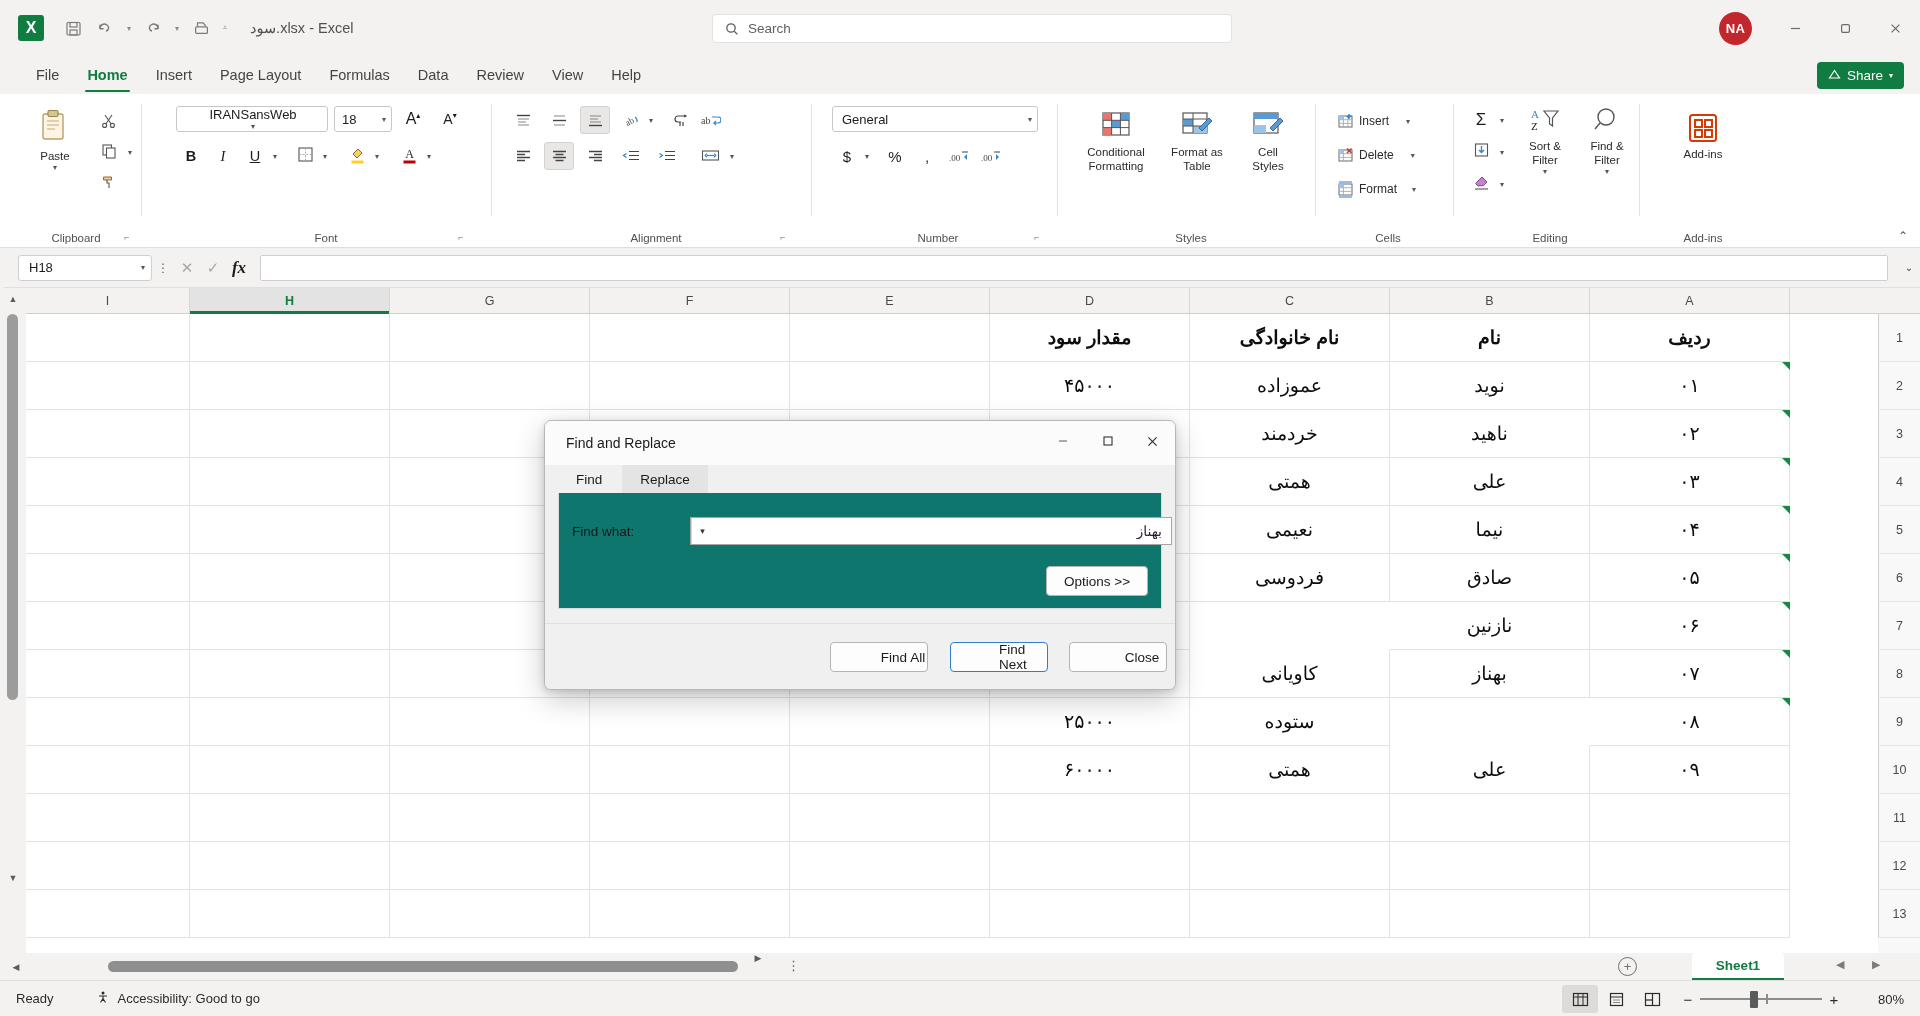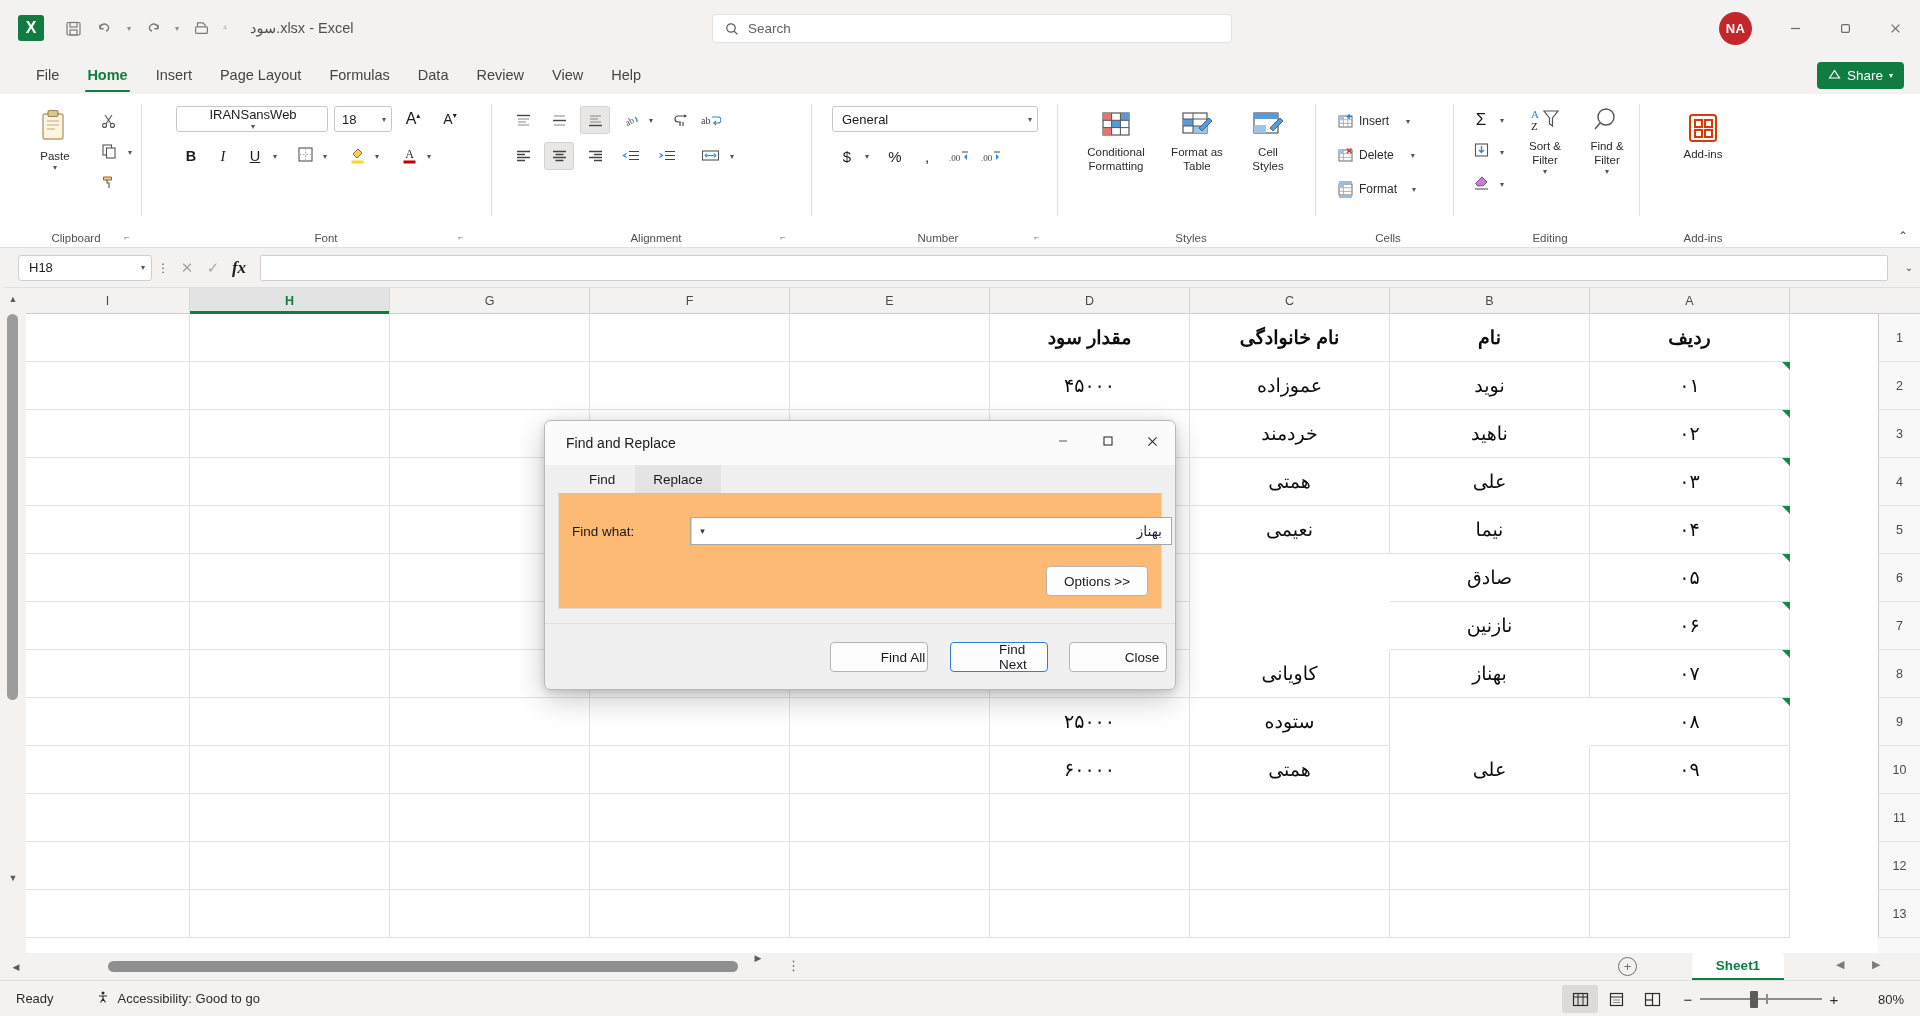--- a/index.html
+++ b/index.html
@@ -234,21 +234,21 @@
     align-items: flex-end;
   }
   .dtab {
     height: 28px; padding: 0 18px; display: flex; align-items: center;
     font-size: 13.5px; color: #1a1a1a;
   }
   .dtab.active { background: #f0f0f0; }
   .dtab.idle { background: #e4e4e4; }
   .dlg-body {
     position: absolute; left: 13px; top: 72px; right: 13px; height: 116px;
-    background: #fdba74; border: 1px solid #dcdcdc; border-top: none;
+    background: #0f766e; border: 1px solid #dcdcdc; border-top: none;
   }
   .dlg-row { position: absolute; left: 13px; top: 24px; display: flex; align-items: center; }
   .dlg-lbl { font-size: 13.5px; color: #1a1a1a; width: 118px; }
   .combo {
     width: 482px; height: 28px; background: #fff; border: 1px solid #a6a6a6;
     display: flex; align-items: center; direction: rtl;
   }
   .combo-val {
     flex: 1; padding: 0 9px; font-size: 14px; color: #2b1a33;
     text-align: right; white-space: nowrap; overflow: hidden;
@@ -894,20 +894,21 @@
       <div class="cell" style="left:1564px;top:144px;width:200px;height:48px;">۰۳</div>
       <div class="cmt-tri" style="left:1756px;top:144px;"></div>
 
       <div class="cell num" style="left:964px;top:192px;width:200px;height:48px;">۰۰۰۰</div>
       <div class="cell" style="left:1164px;top:192px;width:200px;height:48px;">نعیمی</div>
       <div class="cell" style="left:1364px;top:192px;width:200px;height:48px;">نیما</div>
       <div class="cell" style="left:1564px;top:192px;width:200px;height:48px;">۰۴</div>
       <div class="cmt-tri" style="left:1756px;top:192px;"></div>
 
       <div class="cell num" style="left:964px;top:240px;width:200px;height:48px;">۵۰۰۰</div>
+      <div class="cell" style="left:1164px;top:240px;width:200px;height:48px;">فردوسی</div>
       <div class="cell" style="left:1364px;top:240px;width:200px;height:48px;">صادق</div>
       <div class="cell" style="left:1564px;top:240px;width:200px;height:48px;">۰۵</div>
       <div class="cmt-tri" style="left:1756px;top:240px;"></div>
 
       <div class="cell num" style="left:964px;top:288px;width:200px;height:48px;">۰۰۰۰</div>
       <div class="cell" style="left:1364px;top:288px;width:200px;height:48px;">نازنین</div>
       <div class="cell" style="left:1564px;top:288px;width:200px;height:48px;">۰۶</div>
       <div class="cmt-tri" style="left:1756px;top:288px;"></div>
 
       <div class="cell num" style="left:964px;top:336px;width:200px;height:48px;">۵۰۰۰</div>
@@ -1035,21 +1036,21 @@
         <div class="dlg-wbtn">
           <svg width="13" height="13" viewBox="0 0 13 13">
               <path d="M2.4 2.4 L10.6 10.6 M10.6 2.4 L2.4 10.6" stroke="#333" stroke-width="1.2"></path>
             </svg>
         </div>
       </div>
     </div>
 
     <div class="dlg-tabs">
       <div class="dtab active">
-        <span style="text-underline-offset:2px;text-decoration-skip-ink:none;margin-left:13px;">Find</span>
+        <span style="text-underline-offset:2px;text-decoration-skip-ink:none;">Find</span>
       </div>
       <div class="dtab idle">
         <span>Replace</span>
       </div>
     </div>
 
     <div class="dlg-body">
       <div class="dlg-row">
         <span class="dlg-lbl">Find what:</span>
         <div class="combo">

